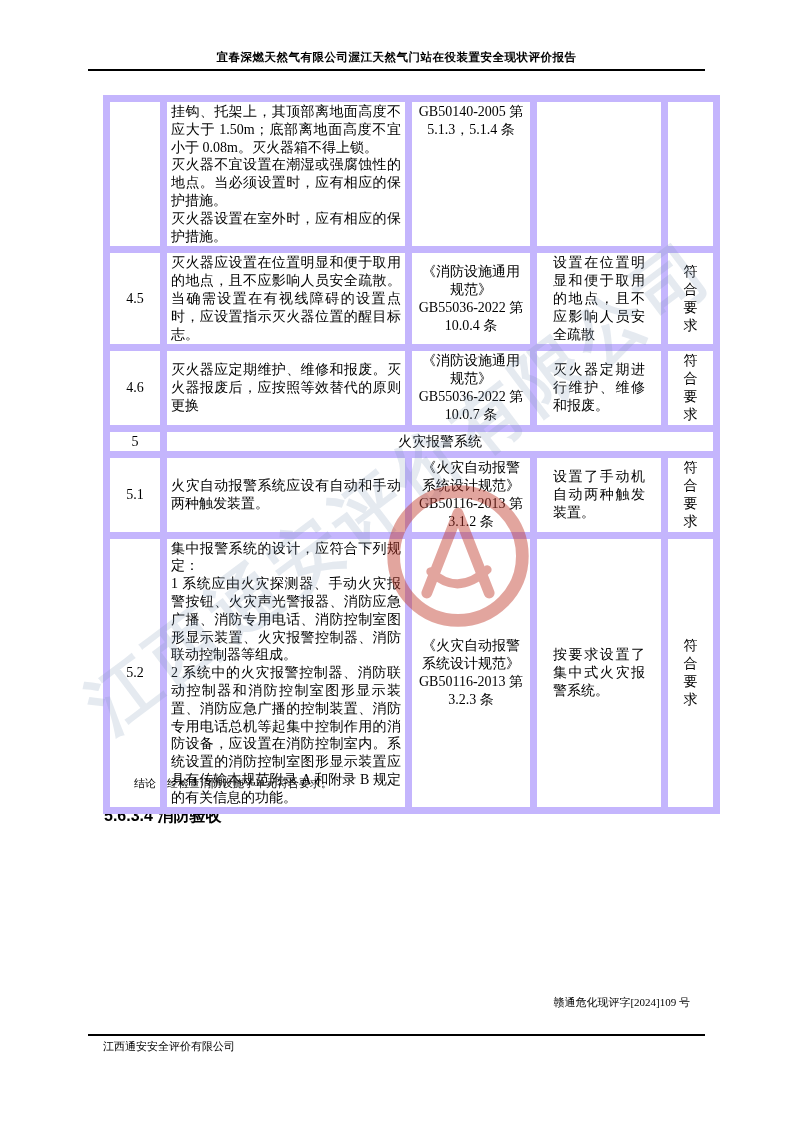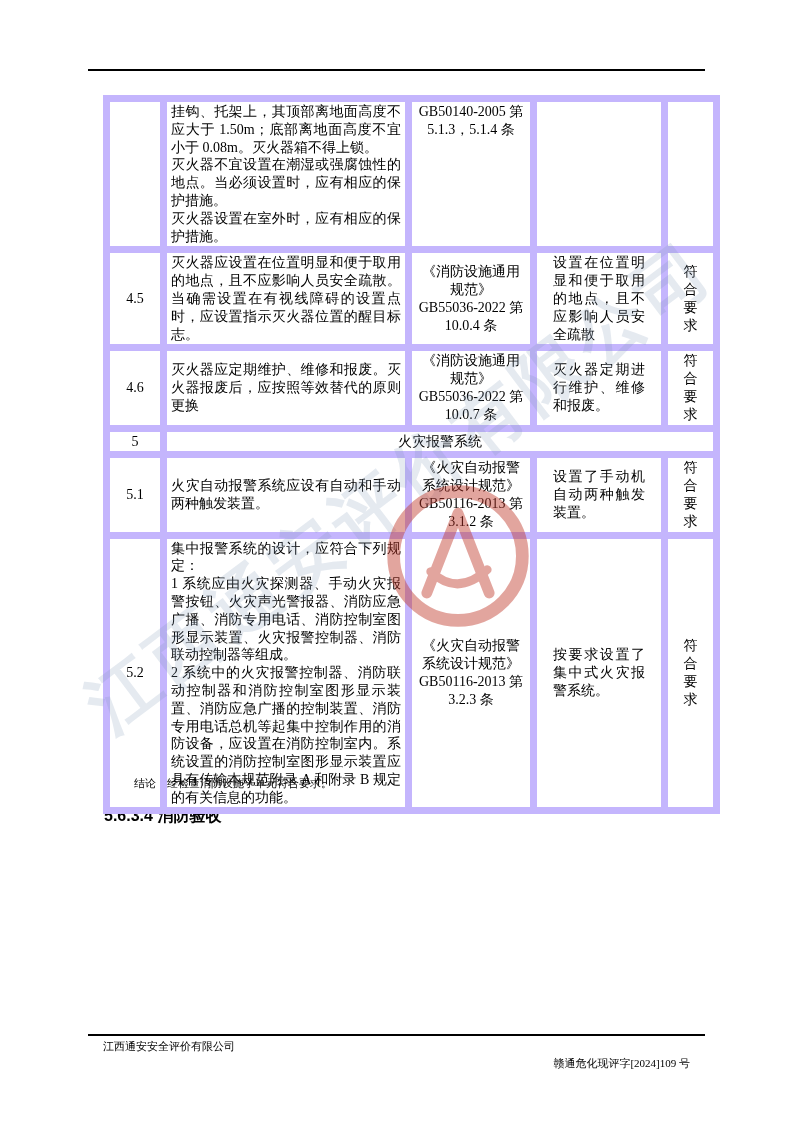--- a/index.html
+++ b/index.html
@@ -97,38 +97,39 @@
   }
   .footer-rule {
     position:absolute; top:1034px; left:88px; right:88px;
     border-top:2px solid #000;
   }
   .footer-left {
     position:absolute; top:1039px; left:103px;
     font-size:11px;
   }
   .footer-right {
-    position:absolute; top:1056px; right:103px;
+    position:absolute; top:995px; right:103px;
     font-size:11px;
   }
 </style>
 </head>
 <body>
 
 <div class="page">
 
   <div class="wm wm-diagonal">江西通安评价有限公司</div>
   <div class="wm wm-logo">
     <svg viewBox="0 0 160 160" width="156" height="156">
       <circle cx="80" cy="80" r="66" fill="none" stroke="#c0392b" stroke-width="13"></circle>
       <path d="M 48 118 L 80 36 L 112 118" fill="none" stroke="#c0392b" stroke-width="11" stroke-linecap="round" stroke-linejoin="round"></path>
       <path d="M 52 96 Q 80 122 110 94" fill="none" stroke="#c0392b" stroke-width="9" stroke-linecap="round"></path>
     </svg>
   </div>
 
+  <div class="header-title">宜春深燃天然气有限公司渥江天然气门站在役装置安全现状评价报告</div>
   <div class="header-rule"></div>
 
   <table class="eval-table">
     <colgroup>
       <col style="width:57px">
         <col style="width:245px">
         <col style="width:125px">
         <col style="width:131px">
         <col style="width:52px">
     </colgroup>

